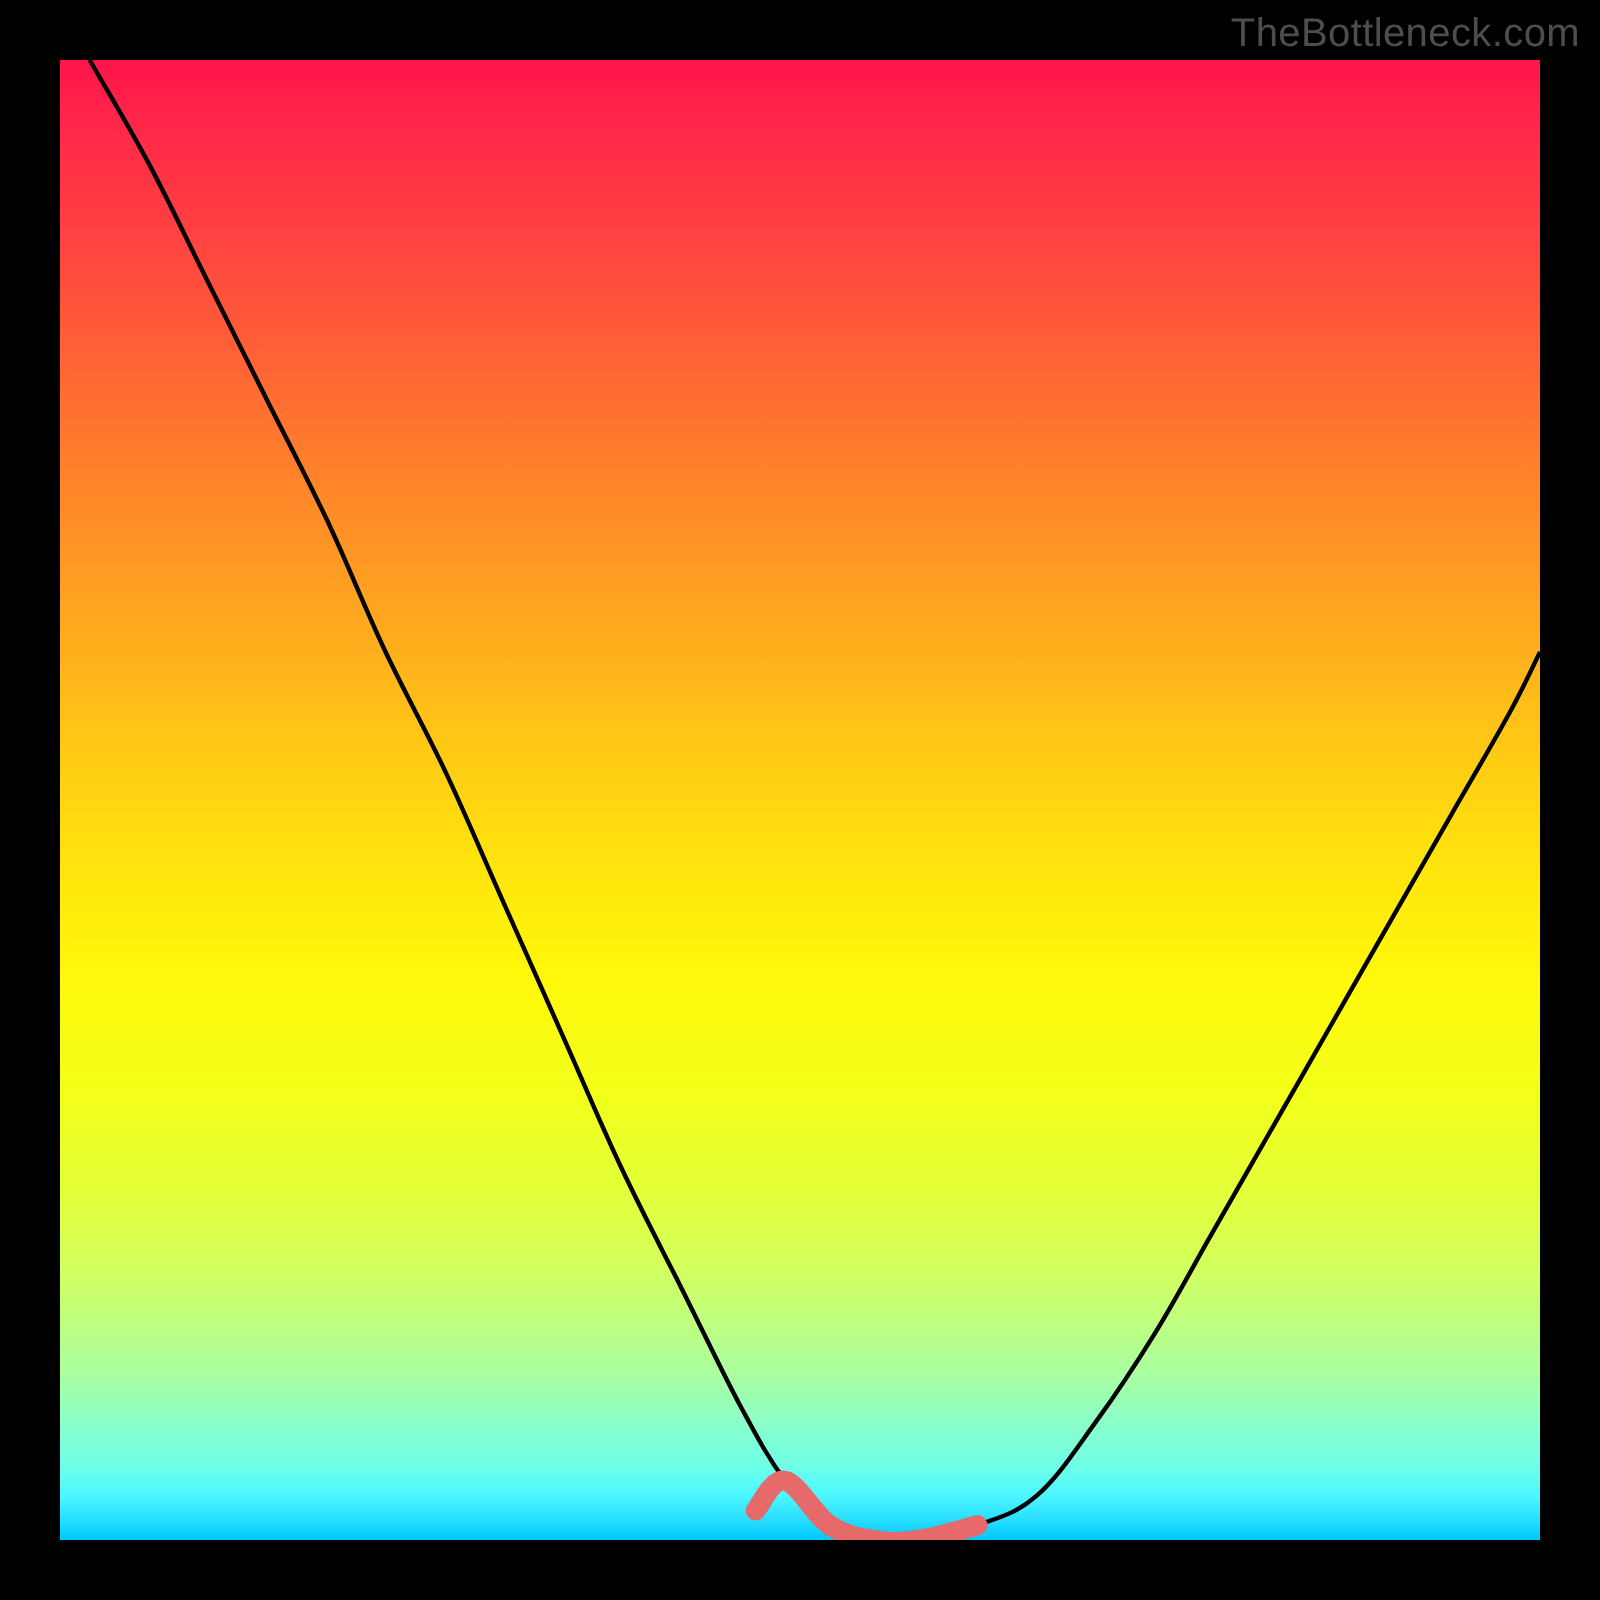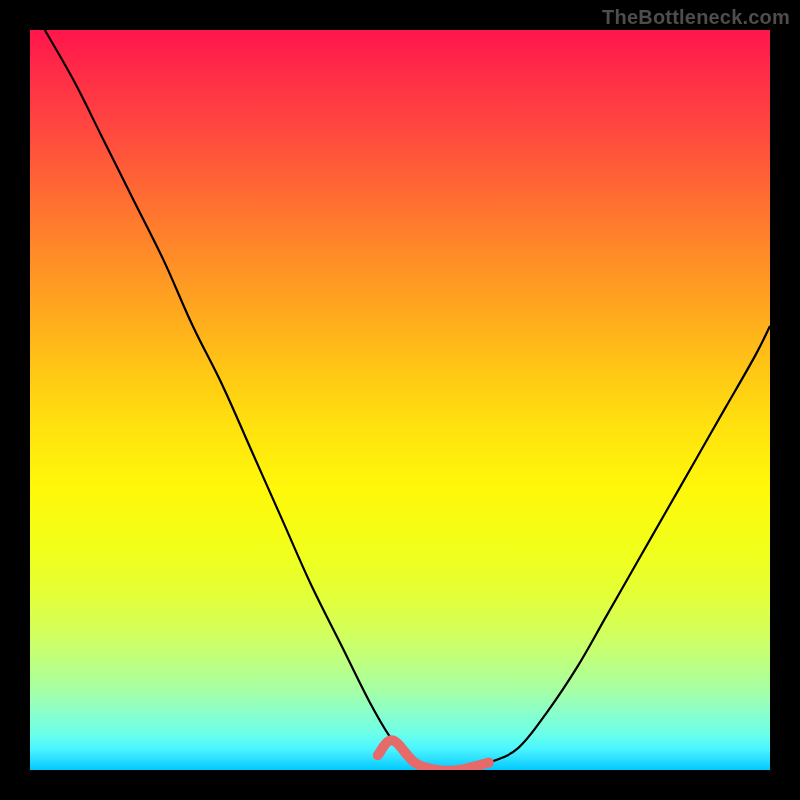--- a/index.html
+++ b/index.html
@@ -44,21 +44,21 @@
       #2ce0ff 98.5%,
       #00c8ff 100%
     );
   }
   .watermark {
     position: absolute;
     top: 6px;
     right: 10px;
     color: #4d4d4d;
     font-size: 20px;
-    font-weight: 700;
+    font-weight: 400;
     letter-spacing: 0.2px;
     user-select: none;
   }
   svg.curve {
     position: absolute;
     left: 0;
     top: 0;
     width: 740px;
     height: 740px;
   }

